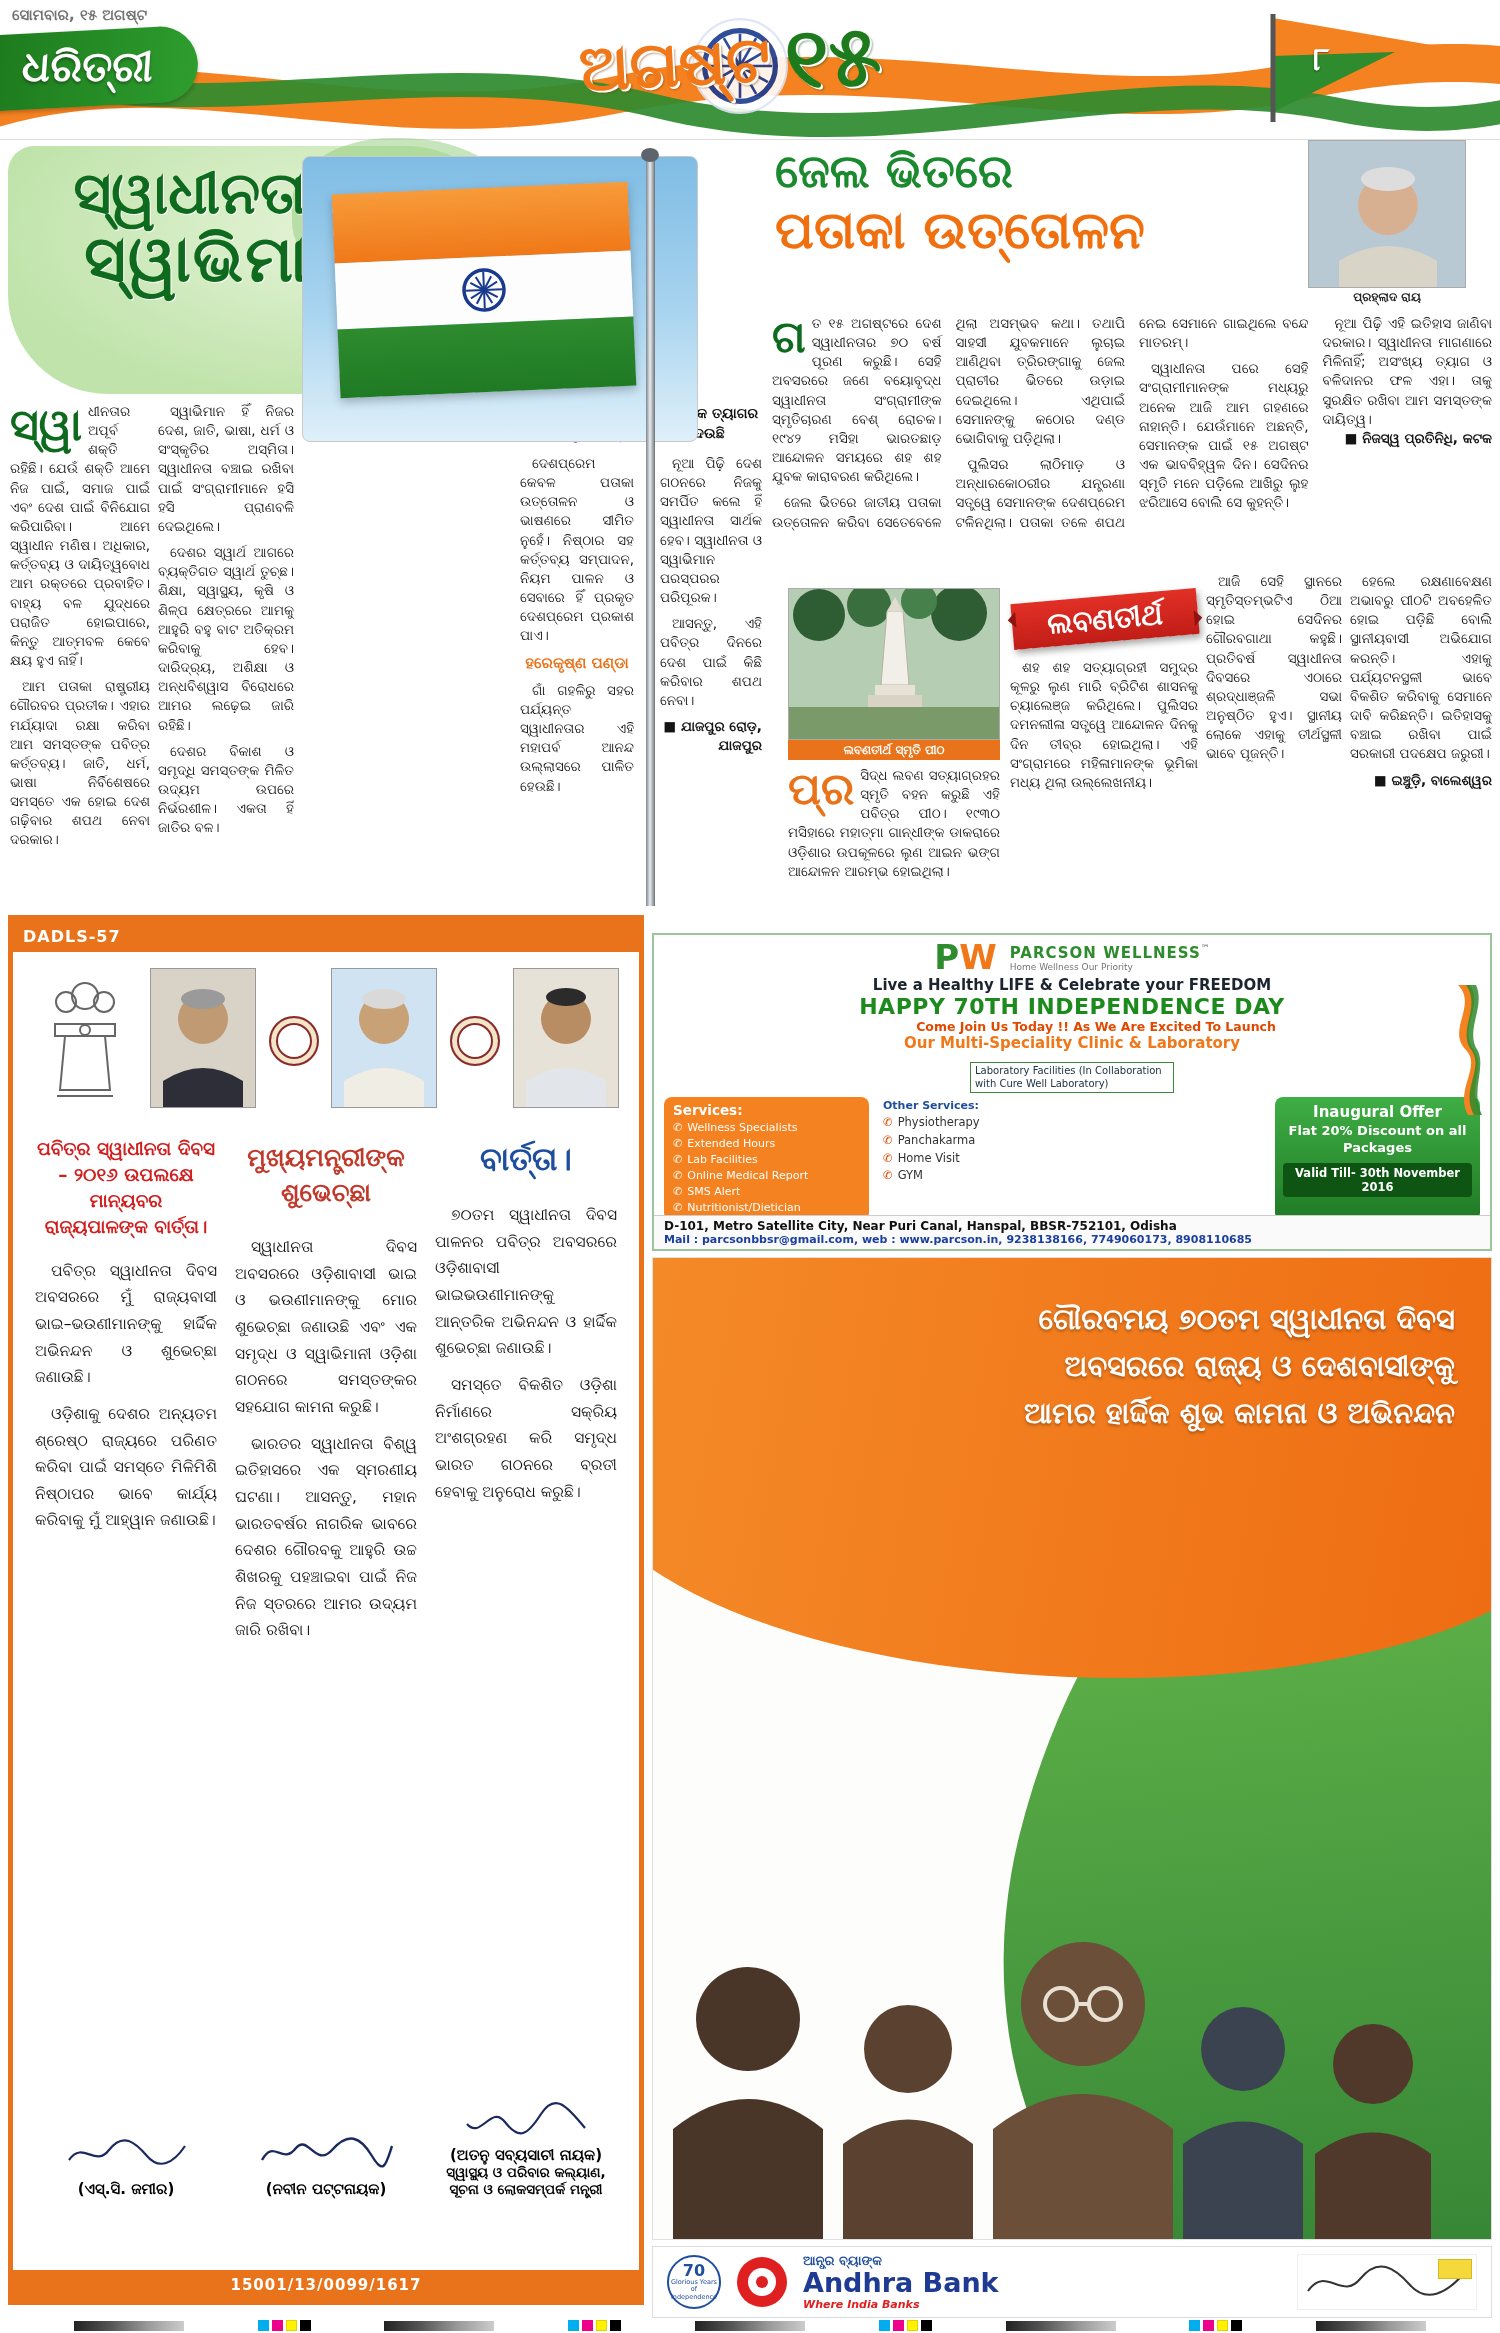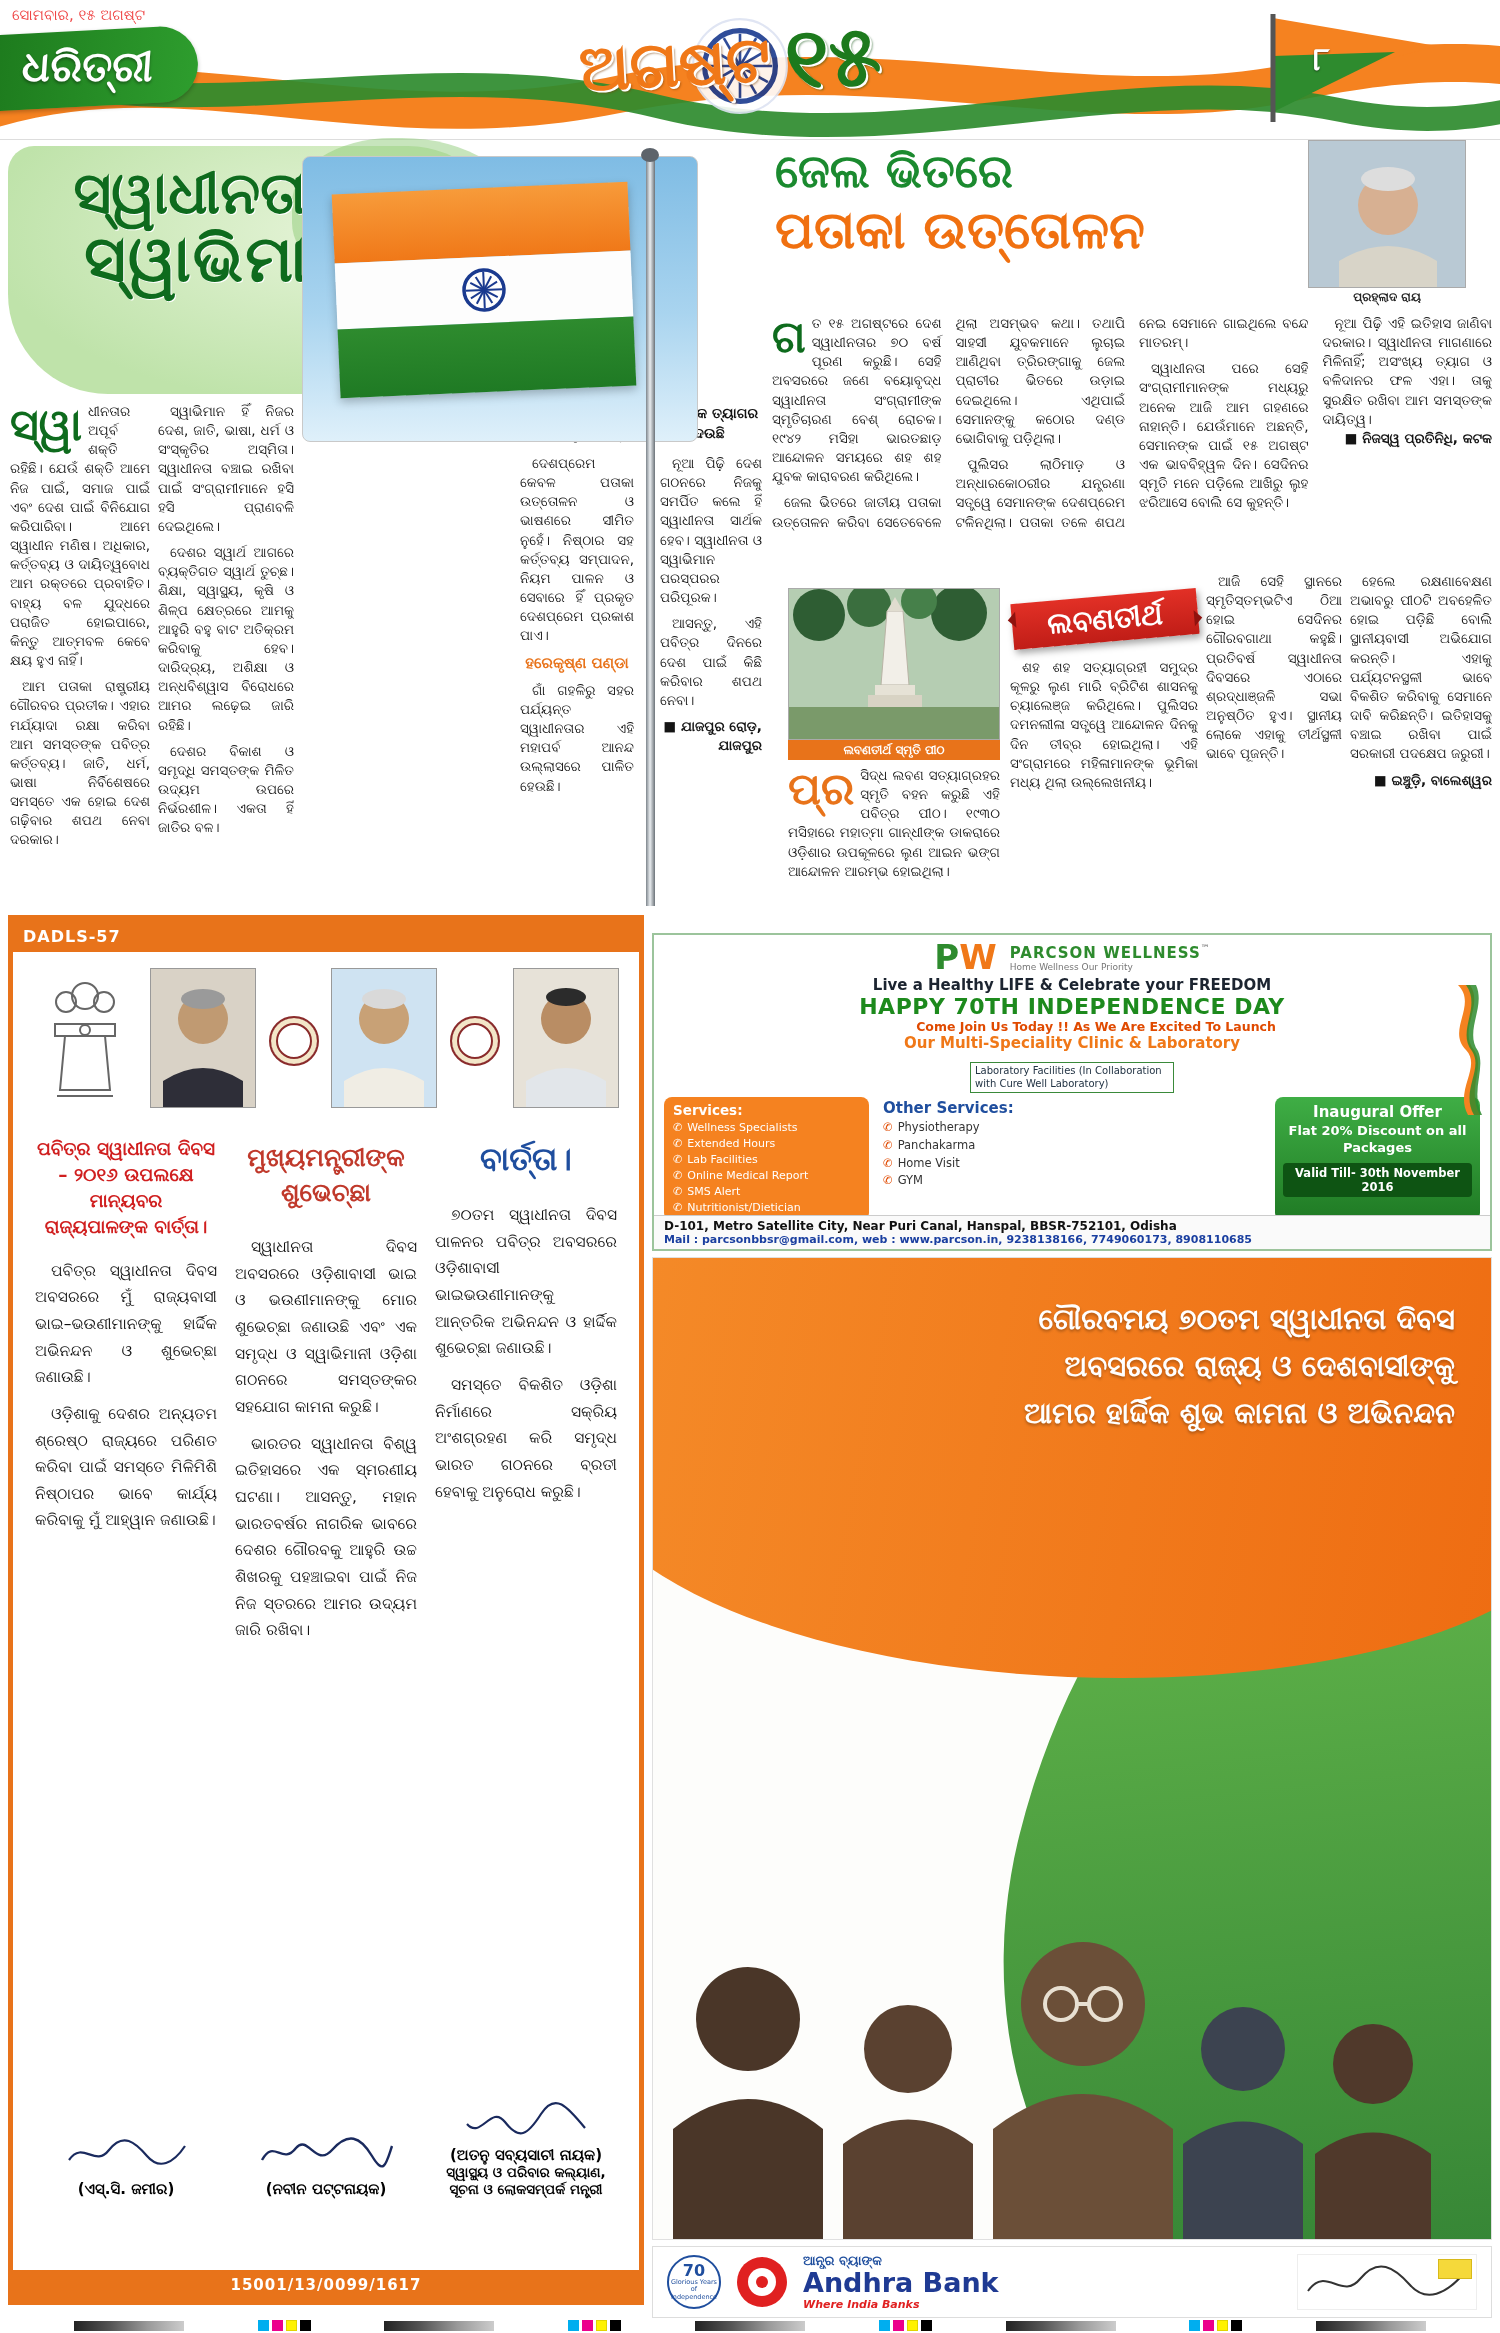--- a/index.html
+++ b/index.html
@@ -2,21 +2,21 @@
 <html><head>
 <meta charset="utf-8">
 <style>
   * { box-sizing: border-box; margin: 0; padding: 0; }
   body { background:#e9e9e9; font-family:"DejaVu Sans","Liberation Sans",sans-serif; }
   .page { position:relative; width:1500px; height:2333px; background:#fff; overflow:hidden; margin:0 auto; }
 
   
   .masthead { position:absolute; left:0; top:0; width:1500px; height:140px; background:#fff; border-bottom:1px solid #ddd; overflow:hidden; }
   .mast-ribbons { position:absolute; left:0; top:0; }
-  .mast-date { position:absolute; left:12px; top:6px; font-size:15px; font-weight:normal; color:#ef4444; z-index:5; }
+  .mast-date { position:absolute; left:12px; top:6px; font-size:15px; font-weight:bold; color:#737373; z-index:5; }
   .logo-bg { position:absolute; left:-8px; top:30px; width:206px; height:76px; background:linear-gradient(100deg,#1d7a1d,#2e9e2e); border-radius:0 40px 40px 0; transform:rotate(-3deg); z-index:3; box-shadow:0 2px 4px rgba(0,0,0,.25); }
   .mast-logo { position:absolute; left:22px; top:42px; z-index:4; font-size:42px; font-weight:800; color:#fff; text-shadow:0 2px 3px rgba(0,0,0,.35); transform:skewX(-4deg); white-space:nowrap; }
   .mast-chakra { position:absolute; left:690px; top:16px; z-index:2; opacity:.9; }
   .mast-title { position:absolute; left:470px; top:8px; width:520px; text-align:center; z-index:4; white-space:nowrap; }
   .title-word { display:inline-block; font-size:64px; font-weight:800; color:#f07818; text-shadow:2px 2px 0 #fff, 3px 3px 2px rgba(120,60,0,.45); transform:rotate(-3deg); }
   .title-num { display:inline-block; font-size:84px; font-weight:800; color:#1d7a1d; margin-left:10px; text-shadow:2px 2px 0 #fff, 3px 3px 2px rgba(0,70,0,.4); transform:rotate(-2deg); }
   .pennant { position:absolute; right:55px; top:12px; width:180px; height:116px; z-index:4; }
   .pennant-num { position:absolute; left:48px; top:28px; font-size:32px; font-weight:800; color:#fff; text-shadow:0 1px 2px rgba(0,0,0,.5); }
 
   
@@ -87,21 +87,21 @@
   .p-line1 { text-align:center; font-size:15px; font-weight:bold; color:#1c2430; margin-top:2px; }
   .p-line2 { text-align:center; font-size:22px; font-weight:800; color:#1d8a1d; letter-spacing:.5px; }
   .p-line3 { text-align:center; font-size:12.5px; font-weight:bold; color:#e04a00;padding-left:48px; }
   .p-line4 { text-align:center; font-size:15px; font-weight:800; color:#f07818; }
   .lab-box { margin:10px auto 4px; width:204px; border:1.5px solid #3a8a3a; padding:2px 4px; font-size:10px; line-height:1.25; color:#234; }
   .p-row { display:flex; gap:10px; margin:2px 10px 0; }
   .svc-box { width:205px; background:#f58220; border-radius:8px; padding:5px 9px; }
   .svc-h { color:#fff; font-weight:800; font-size:13.5px; margin-bottom:2px; }
   .svc-item { color:#fff; font-size:11px; line-height:1.45; display:flex; gap:5px; align-items:baseline; }
   .oth-box { flex:1; padding:2px 4px; }
-  .oth-h { color:#1f4e9e; font-weight:800; font-size:15px; margin-bottom:2px; }
+  .oth-h { color:#1f4e9e; font-weight:800; font-size:11px; margin-bottom:2px; }
   .oth-item { color:#333; font-size:11.5px; line-height:1.55; display:flex; gap:5px; align-items:baseline; }
   .oth-item .svc-ic { color:#e04a00; }
   .offer-box { width:205px; background:linear-gradient(180deg,#3fae45,#1f7a24); border-radius:8px; color:#fff; text-align:center; padding:6px 8px; }
   .offer-t { font-size:15px; font-weight:800; }
   .offer-x { font-size:13px; line-height:1.3; font-weight:bold; margin-top:2px; }
   .offer-v { background:#0e5413; border-radius:4px; margin-top:6px; padding:3px 2px; font-size:11.5px; font-weight:bold; }
   .p-addr { position:absolute; left:0; right:0; bottom:0; background:#fafafa; border-top:1px solid #ccc; padding:3px 10px; }
   .addr1 { font-size:12px; font-weight:bold; color:#111; }
   .addr2 { font-size:11px; font-weight:bold; color:#1a3fa0; }
   .p-flagwave { position:absolute; right:4px; top:50px; }

